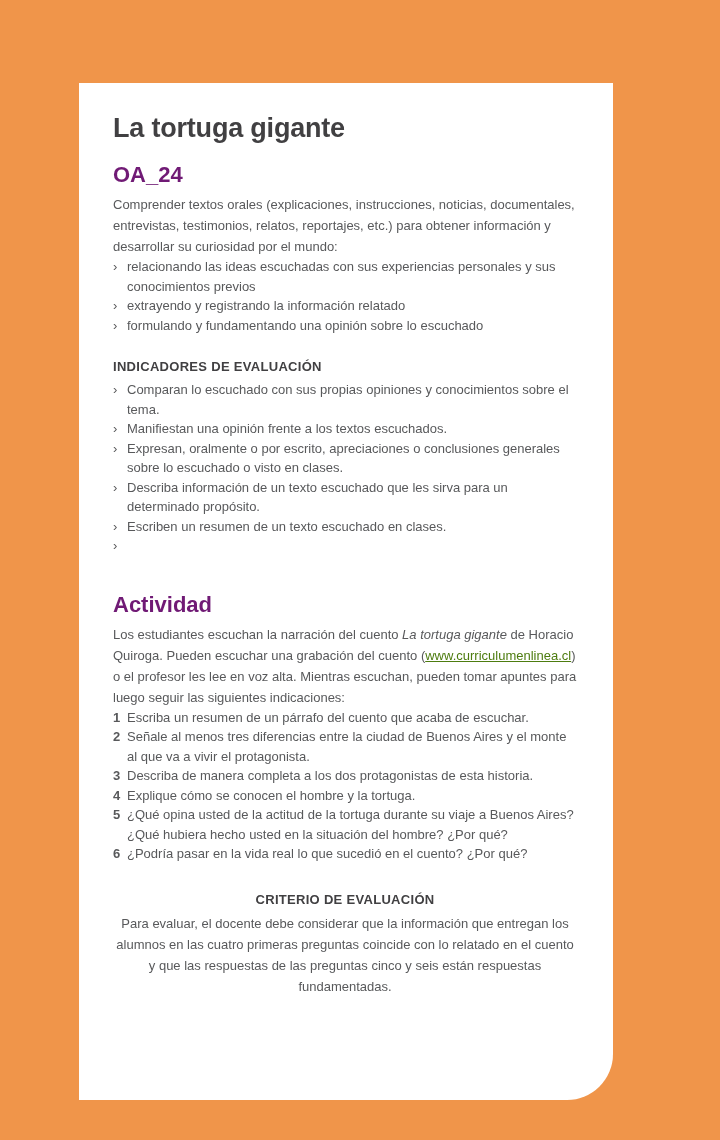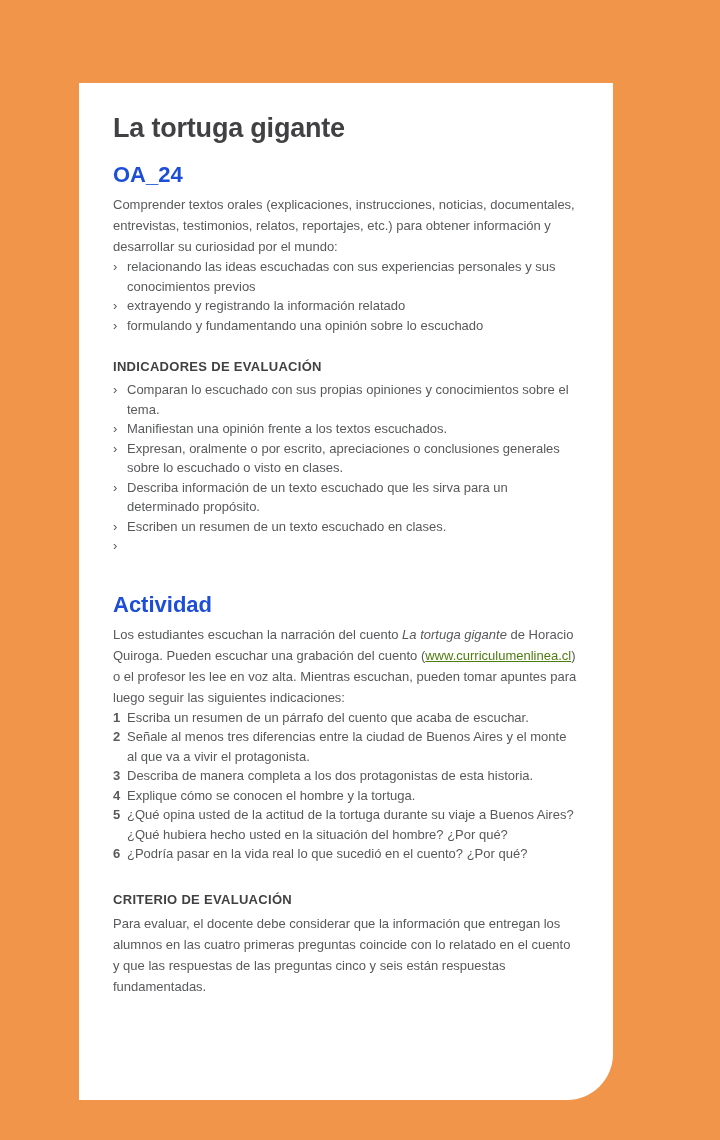--- a/index.html
+++ b/index.html
@@ -29,21 +29,21 @@
   .doc-title {
     font-size: 27px;
     font-weight: bold;
     color: #414042;
     letter-spacing: -0.2px;
     margin: 0 0 18px 0;
   }
   .orange-heading {
     font-size: 22px;
     font-weight: bold;
-    color: #1d4ed8;
+    color: #701a75;
     margin: 0 0 6px 0;
   }
   .body-text {
     font-size: 13px;
     line-height: 21px;
     color: #58595B;
     margin: 0;
   }
   .small-heading {
     font-size: 13px;
@@ -72,20 +72,21 @@
     flex: 0 0 14px;
     width: 14px;
     font-weight: bold;
     color: #58595B;
   }
   .section-actividad {
     margin-top: 36px;
   }
   .section-criterio {
     margin-top: 6px;
+    text-align: center;
   }
   .criterio-heading {
     margin-top: 28px;
   }
   em.story-title {
     font-style: italic;
   }
   a.inline-link {
     color: #4d7c0f;
     text-decoration: underline;

